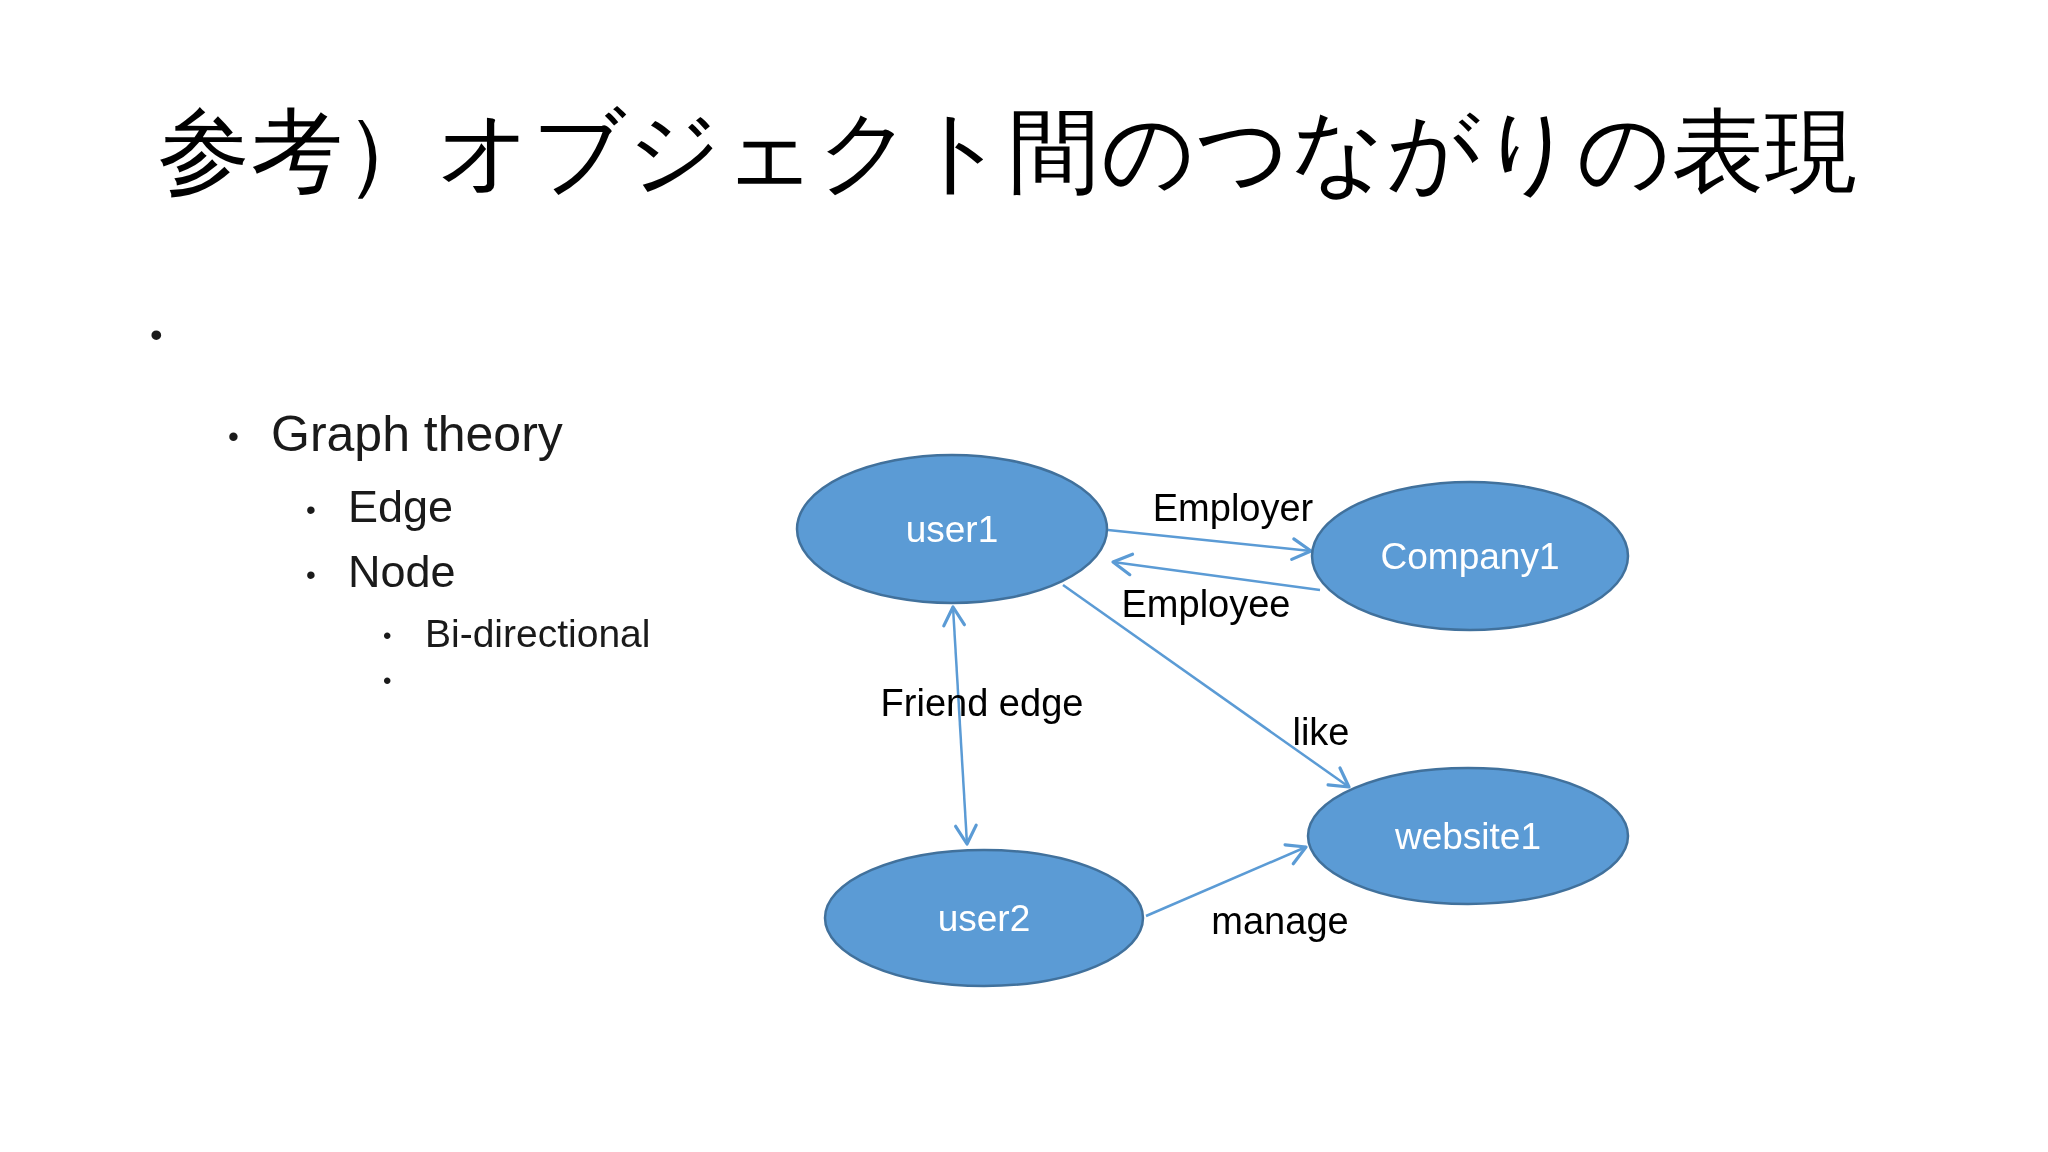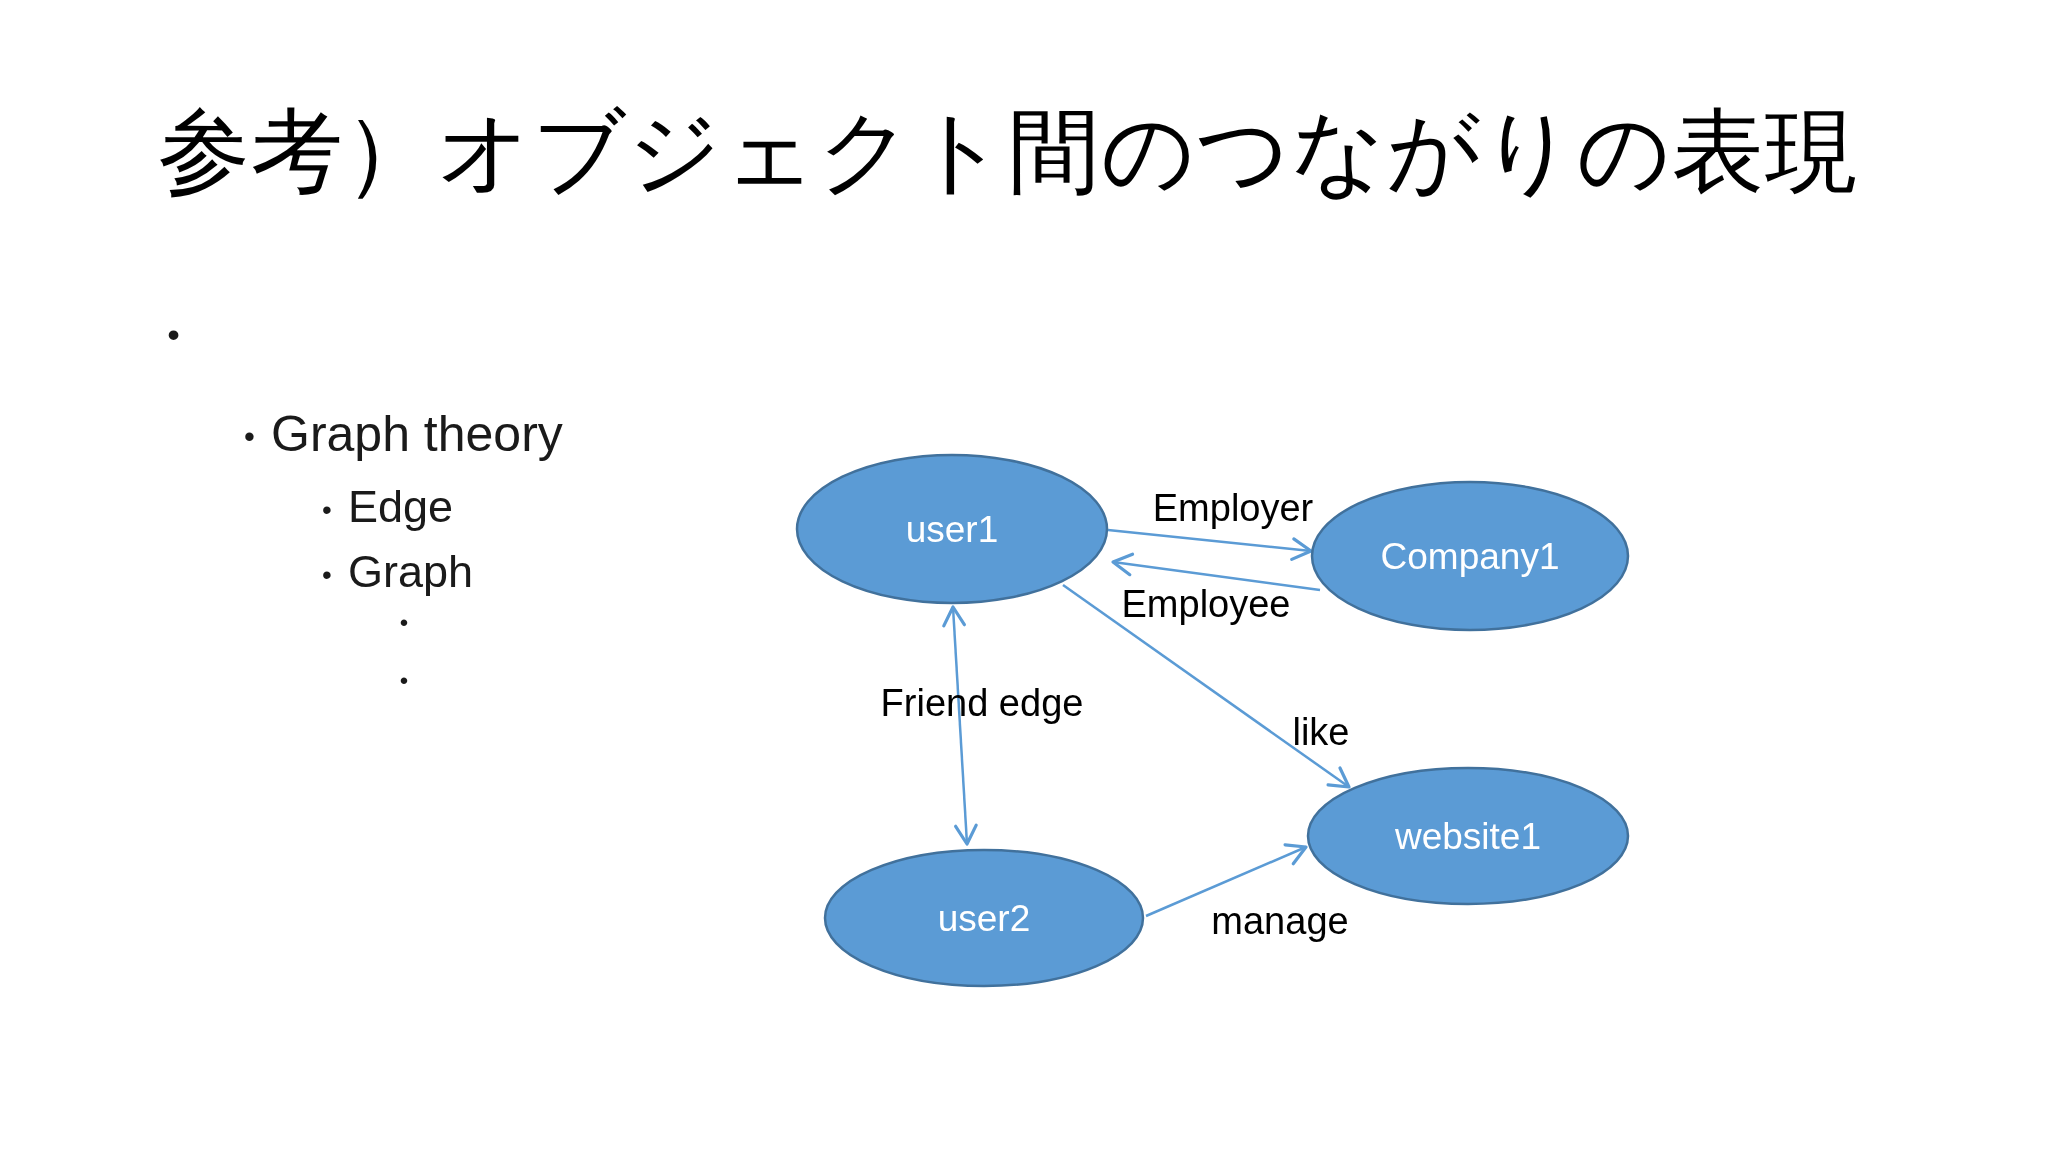--- a/index.html
+++ b/index.html
@@ -3,21 +3,20 @@
 <meta charset="utf-8">
 <style>
   html, body { margin: 0; padding: 0; }
   body { width: 2048px; height: 1152px; overflow: hidden; }
   #slide {
     position: relative;
     width: 1940px;
     height: 1152px;
     background: #ffffff;
     font-family: "Liberation Sans", "DejaVu Sans", sans-serif;
-    text-align: center;
   }
   .title {
     position: absolute;
     left: 158px;
     top: 100px;
     margin: 0;
     font-family: "Liberation Serif", "DejaVu Serif", serif;
     font-weight: normal;
     font-size: 92px;
     line-height: 1.15;
@@ -85,24 +84,25 @@
     <div class="row l2">
       <span class="b">•</span>
       <span class="t">Graph theory</span>
     </div>
     <div class="row l3a">
       <span class="b">•</span>
       <span class="t">Edge</span>
     </div>
     <div class="row l3b">
       <span class="b">•</span>
-      <span class="t">Graph</span>
+      <span class="t">Node</span>
     </div>
     <div class="row l4a">
       <span class="b">•</span>
+      <span class="t">Bi-directional</span>
     </div>
     <div class="row l4b">
       <span class="b">•</span>
     </div>
   </div>
 
   <svg id="diagram" viewBox="0 0 2048 1152">
     <defs>
       <marker id="arrowV" viewBox="0 0 12 12" refX="10.5" refY="6" markerWidth="11" markerHeight="11" orient="auto-start-reverse" markerUnits="strokeWidth">
         <path d="M2.5,1.5 L10.5,6 L2.5,10.5" fill="none" stroke="#5b9bd5" stroke-width="1.4" stroke-linecap="round" stroke-linejoin="round"></path>

